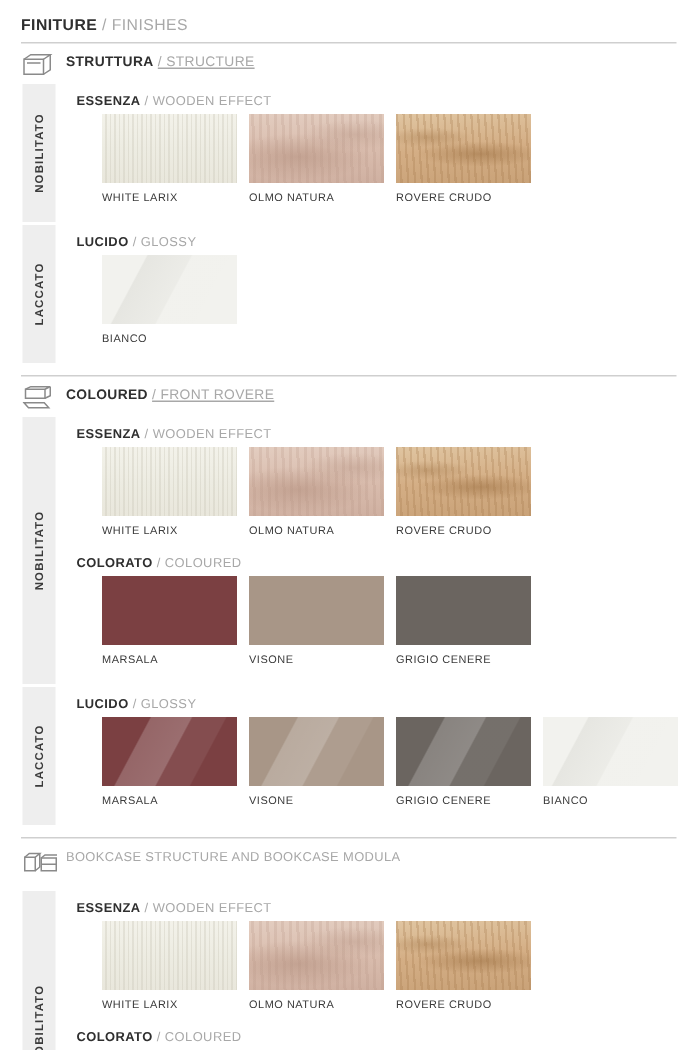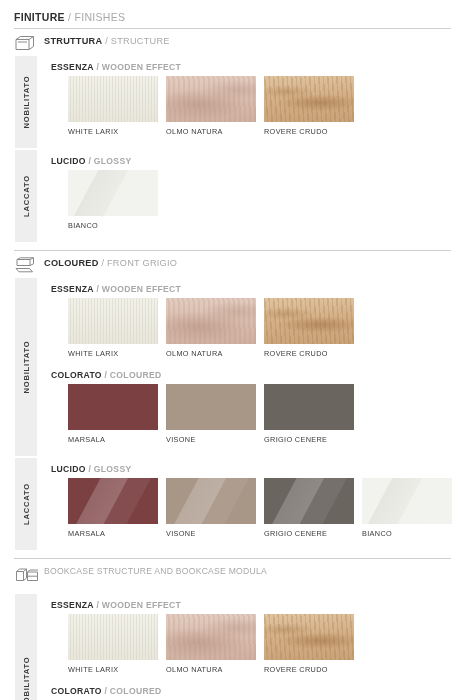--- a/index.html
+++ b/index.html
@@ -20,21 +20,21 @@
   }
   .page-title .it{font-weight:bold;color:#2f2f2f;}
   .page-title .en{font-weight:normal;color:#a8a8a8;}
   .rule{
     position:absolute;left:14px;width:437px;height:1px;
     background:#cfcfcf;
   }
   .sec-head{position:absolute;left:44px;white-space:nowrap;}
   .sec-head .ln1{font-size:9.2px;line-height:11px;letter-spacing:.25px;}
   .sec-head .ln1 .it{font-weight:bold;color:#2f2f2f;text-align:right;}
-  .sec-head .ln1 .en{font-weight:normal;color:#a8a8a8;}
+  .sec-head .ln1 .en{font-weight:normal;color:#a8a8a8;text-decoration:underline;}
   .sec-head .ln2{font-size:8.6px;line-height:10.5px;color:#a8a8a8;letter-spacing:.25px;}
 
   .sec-icon{position:absolute;left:15px;}
 
   
   .vband{
     position:absolute;left:15px;width:22px;
     background:#eeeeee;
   }
   .vband span{
@@ -45,21 +45,21 @@
     color:#3a3a3a;white-space:nowrap;
   }
 
   
   .group{position:absolute;left:51px;}
   .group-title{
     font-size:8.6px;letter-spacing:.3px;white-space:nowrap;
     margin-bottom:4px;
   }
   .group-title .it{font-weight:bold;color:#2f2f2f;}
-  .group-title .en{font-weight:bold;color:#a8a8a8;}
+  .group-title .en{font-weight:normal;color:#a8a8a8;}
 
   .swatch-row{position:relative;height:64px;}
   .swatch{position:absolute;top:0;width:90px;padding-left:17px;}
   .chip{
     width:90px;height:46px;position:relative;overflow:hidden;
     background:#ddd;
   }
   .chip .sheen{position:absolute;inset:0;pointer-events:none;}
   .chip-label{
     margin-top:5px;font-size:7.3px;letter-spacing:.35px;
@@ -171,21 +171,21 @@
         </div>
       </div>
       <div class="rule" style="top: 250px;"></div>
       <div class="sec-icon" style="top: 257px;"><svg width="20" height="16" viewBox="0 0 20 16" fill="none" stroke="#8a8a8a" stroke-width="1">
           <path d="M2 2.5 L15 2.5 L15 8.5 L2 8.5 Z"></path>
           <path d="M2 2.5 L5.5 0.8 L18.5 0.8 L15 2.5"></path>
           <path d="M15 8.5 L18.5 6.8 L18.5 0.8"></path>
           <path d="M1 11.5 L14.5 11.5 L17.5 14.8 L4 14.8 Z"></path>
         </svg></div>
       <div class="sec-head" style="top: 258px;">
-        <div class="ln1"><span class="it">COLOURED</span> <span class="en">/ FRONT GRIGIO</span></div>
+        <div class="ln1"><span class="it">COLOURED</span> <span class="en">/ FRONT ROVERE</span></div>
       </div>
       <div class="vband" style="top: 278px; height: 178px;">
         <span>NOBILITATO</span>
       </div>
       <div class="group" style="top: 284px;">
         <div class="group-title"><span class="it">ESSENZA</span> <span class="en">/ WOODEN EFFECT</span></div>
         <div class="swatch-row">
           <div class="swatch" style="left:0px">
             <div class="chip tex-larix" style="width:90px;height:46px"></div>
             <div class="chip-label">WHITE LARIX</div>

